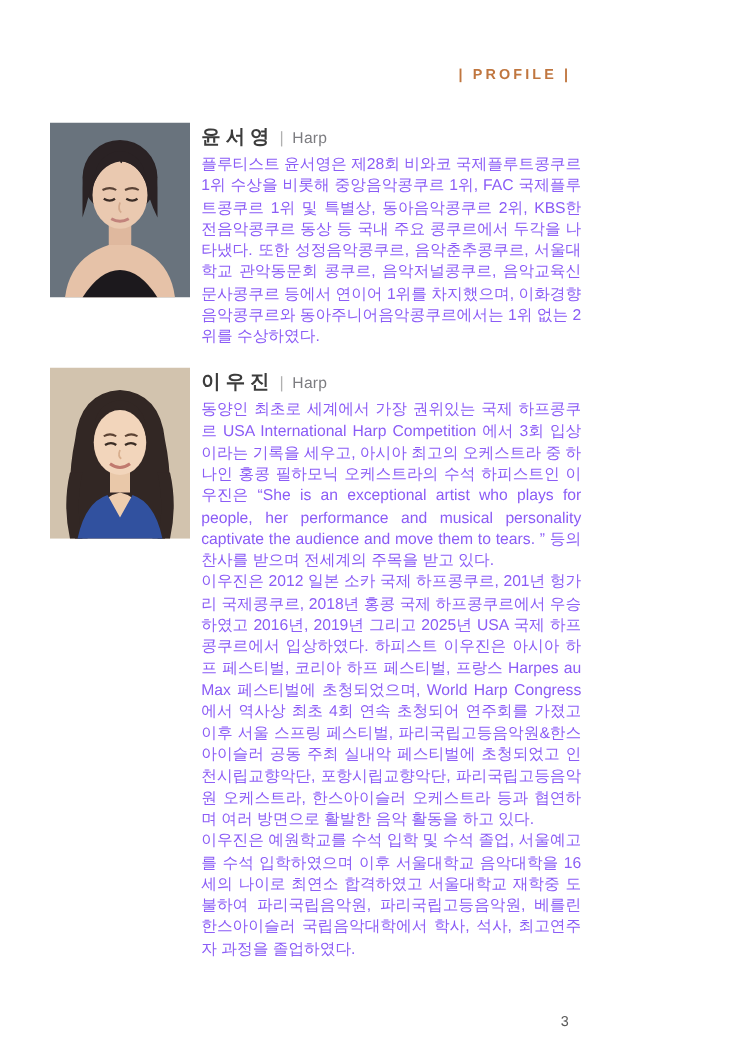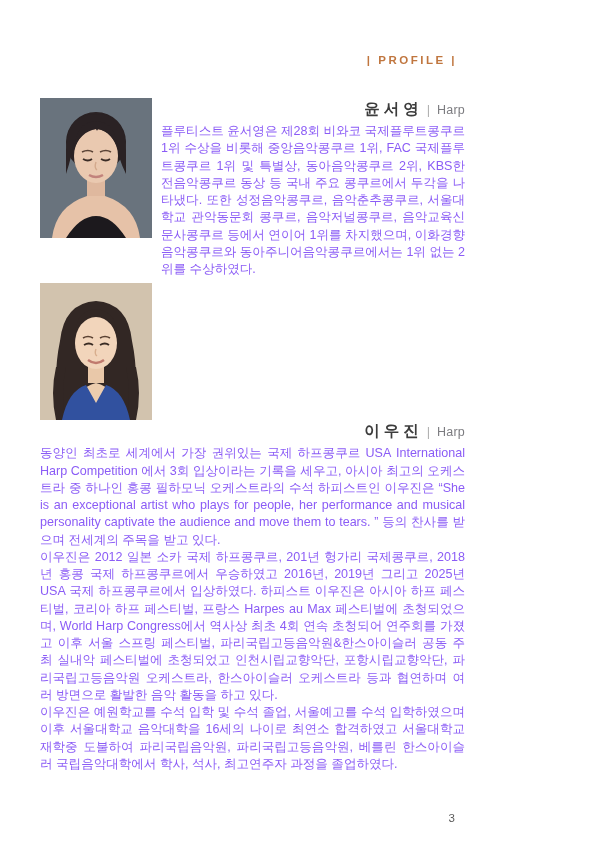--- a/index.html
+++ b/index.html
@@ -25,41 +25,40 @@
     color: #c0763f;
     font-size: 11.5px;
     font-weight: bold;
     letter-spacing: 2.5px;
   }
   .profiles { margin-top: 32px; }
   .profile-section {
     display: flex;
     align-items: flex-start;
   }
-  .profile-section + .profile-section { margin-top: 5px; flex-direction: column; }
+  .profile-section + .profile-section { margin-top: 16px; }
   .photo-col {
     flex: 0 0 112px;
     margin-right: 9px;
   }
   .photo-frame {
     width: 112px;
     display: block;
     line-height: 0;
   }
   .text-col {
     flex: 1;
     min-width: 0;
     padding-top: 1px;
   }
   .name-row {
     margin-bottom: 6px;
     height: 18px;
     display: flex;
     align-items: baseline;
-    justify-content: flex-end;
   }
   .artist-name {
     font-size: 15.5px;
     font-weight: bold;
     color: #3c3c3c;
     letter-spacing: 4px;
   }
   .name-sep {
     color: #b0b0b0;
     font-size: 13px;

